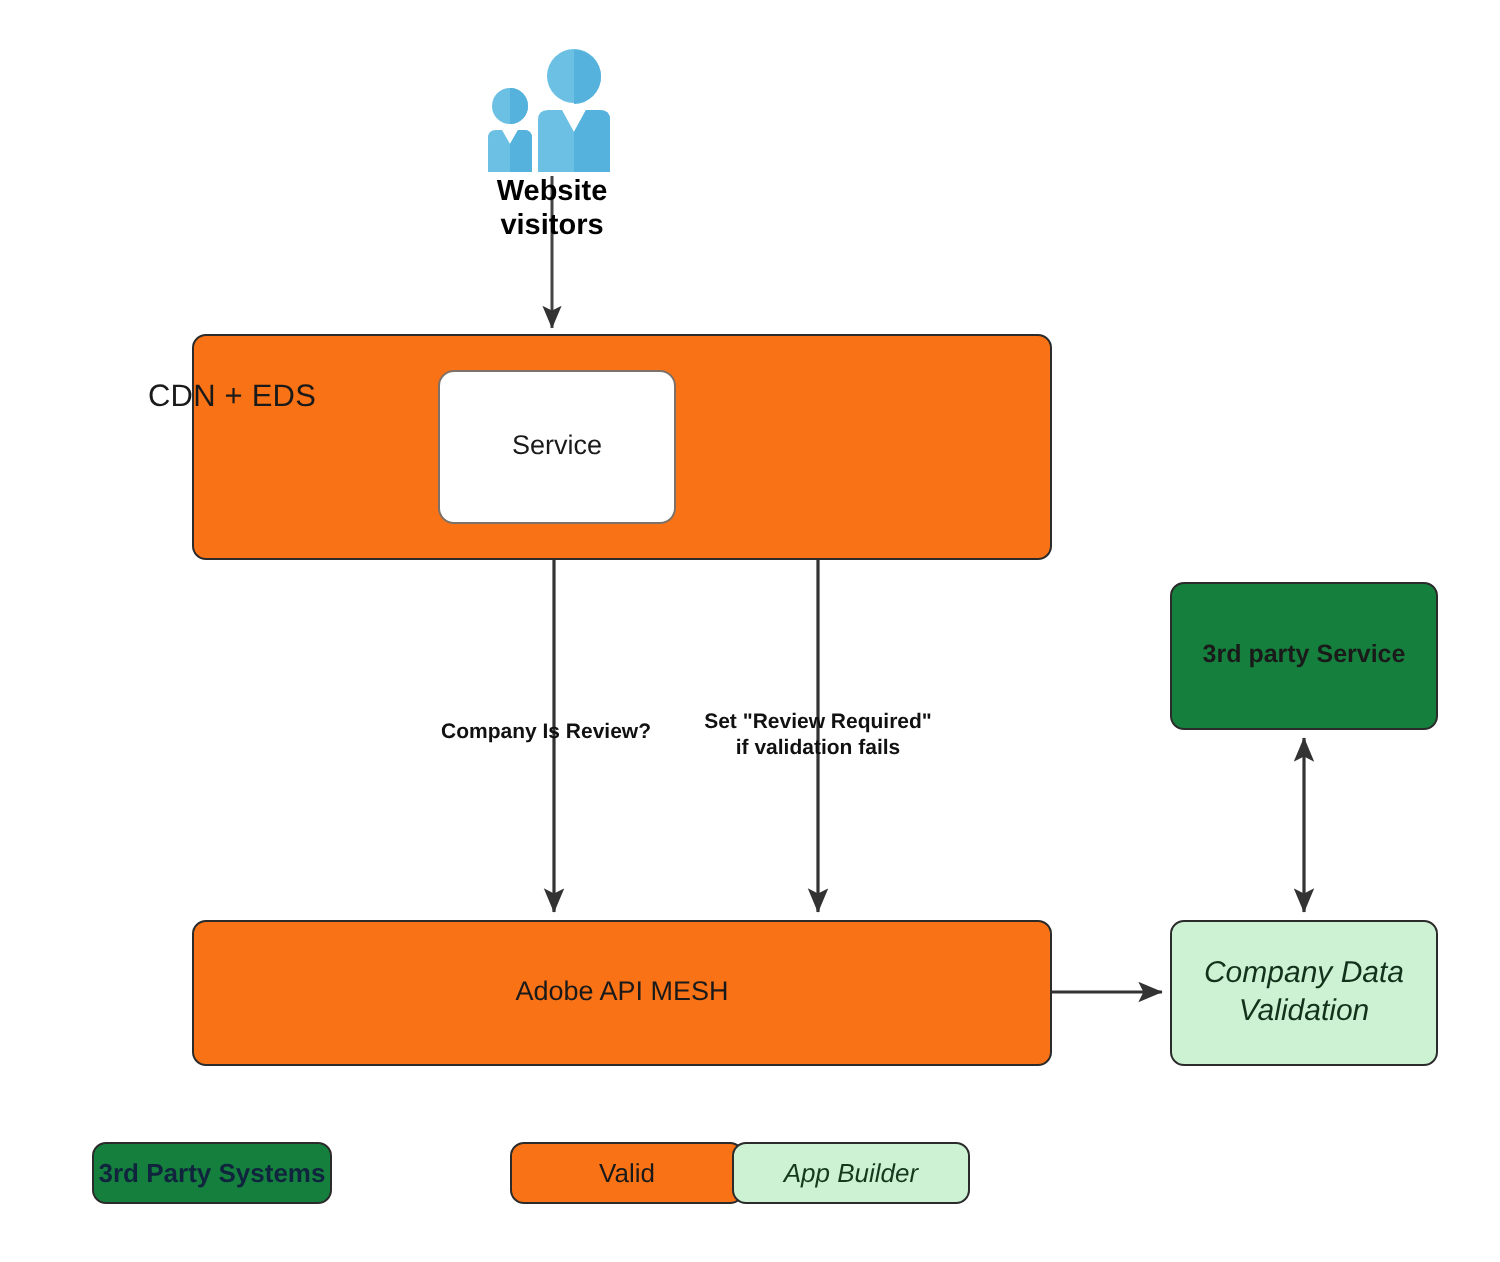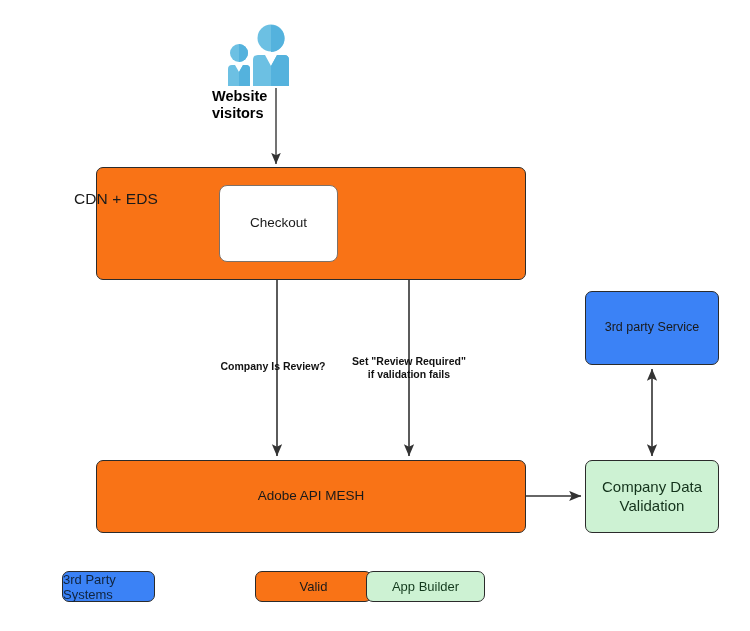--- a/index.html
+++ b/index.html
@@ -21,22 +21,22 @@
     border: 1.4px solid #2b2b2b;
     border-radius: 7px;
     display: flex;
     align-items: center;
     justify-content: center;
     text-align: center;
     color: #1a1a1a;
     line-height: 1.25;
   }
   .pink  { background: #f97316; border-color: #2b2b2b; margin-left: 36px; }
-  .blue  { background: #3b82f6; border-color: #2b2b2b; }
-  .green { background: #cdf2d3; border-color: #2b2b2b; }
+  .blue  { background: #15803d; border-color: #2b2b2b; font-weight: bold; }
+  .green { background: #cdf2d3; border-color: #2b2b2b; font-style: italic; }
   .white { background: #ffffff; border-color: #7d7168; }
 
   
   #cdn-eds-group {
     left: 60px; top: 167px; width: 430px; height: 113px;
   }
   #cdn-eds-label {
     position: absolute;
     left: 74px; top: 190px;
     font-size: 15.5px;
@@ -69,29 +69,29 @@
   
   .legend-item {
     position: absolute;
     box-sizing: border-box;
     border: 1.4px solid #2b2b2b;
     border-radius: 7px;
     display: flex; align-items: center; justify-content: center;
     height: 31px;
     font-size: 13px;
   }
-  #legend-third-party { left: 62px;  top: 571px; width: 93px; color:#10243e; }
+  #legend-third-party { left: 46px;  top: 571px; width: 120px; color:#10243e; }
   #legend-adobe       { left: 219px; top: 571px; width: 117px; color:#1a1a1a; }
   #legend-app-builder { left: 366px; top: 571px; width: 119px; color:#133a1d; }
 
   
   #visitors-block {
     position: absolute;
-    left: 212px; top: 24px; width: 96px;
-    text-align: left;
+    left: 228px; top: 24px; width: 96px;
+    text-align: center;
   }
   #visitors-icon { display:block; margin: 0 auto; }
   #visitors-label {
     margin-top: 2px;
     font-size: 14.5px;
     font-weight: 700;
     color: #000;
     line-height: 1.18;
     white-space: pre-line;
   }
@@ -165,21 +165,21 @@
       <path d="M27,48 L31,41 L34,41 Q38,41 38,45 L38,62 L27,62 Z" fill="#54b2dd"></path>
     </svg>
     <div id="visitors-label">Website
 visitors</div>
   </div>
 
   <div class="node pink" id="cdn-eds-group"></div>
   <div id="cdn-eds-label">CDN + EDS</div>
 
   <div class="node white" id="checkout-node">
-    <span>Checkout</span>
+    <span>Service</span>
   </div>
 
   <div class="edge-label" id="label-company-valid">Company Is Review?</div>
   <div class="edge-label" id="label-review-required">Set "Review Required"
 if validation fails</div>
 
   <div class="node pink" id="mesh-node">
     <span>Adobe API MESH</span>
   </div>
 

